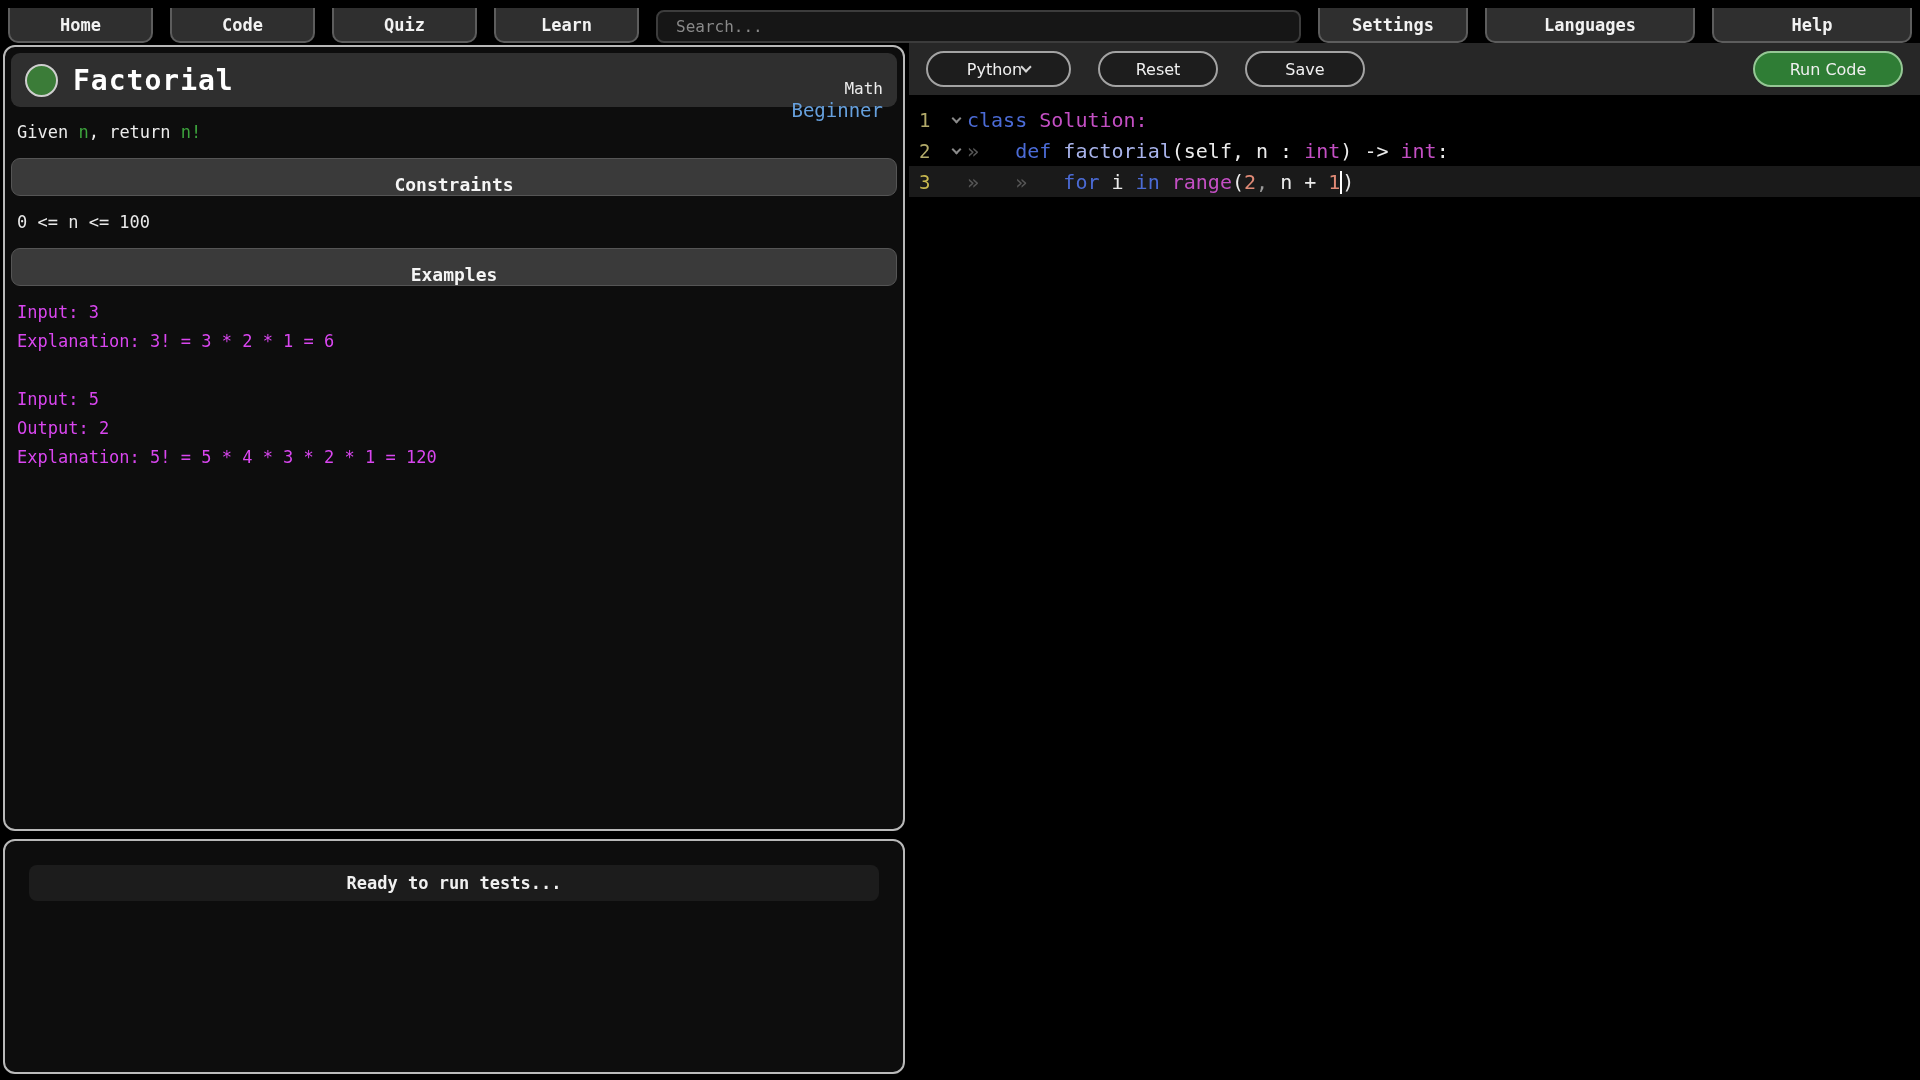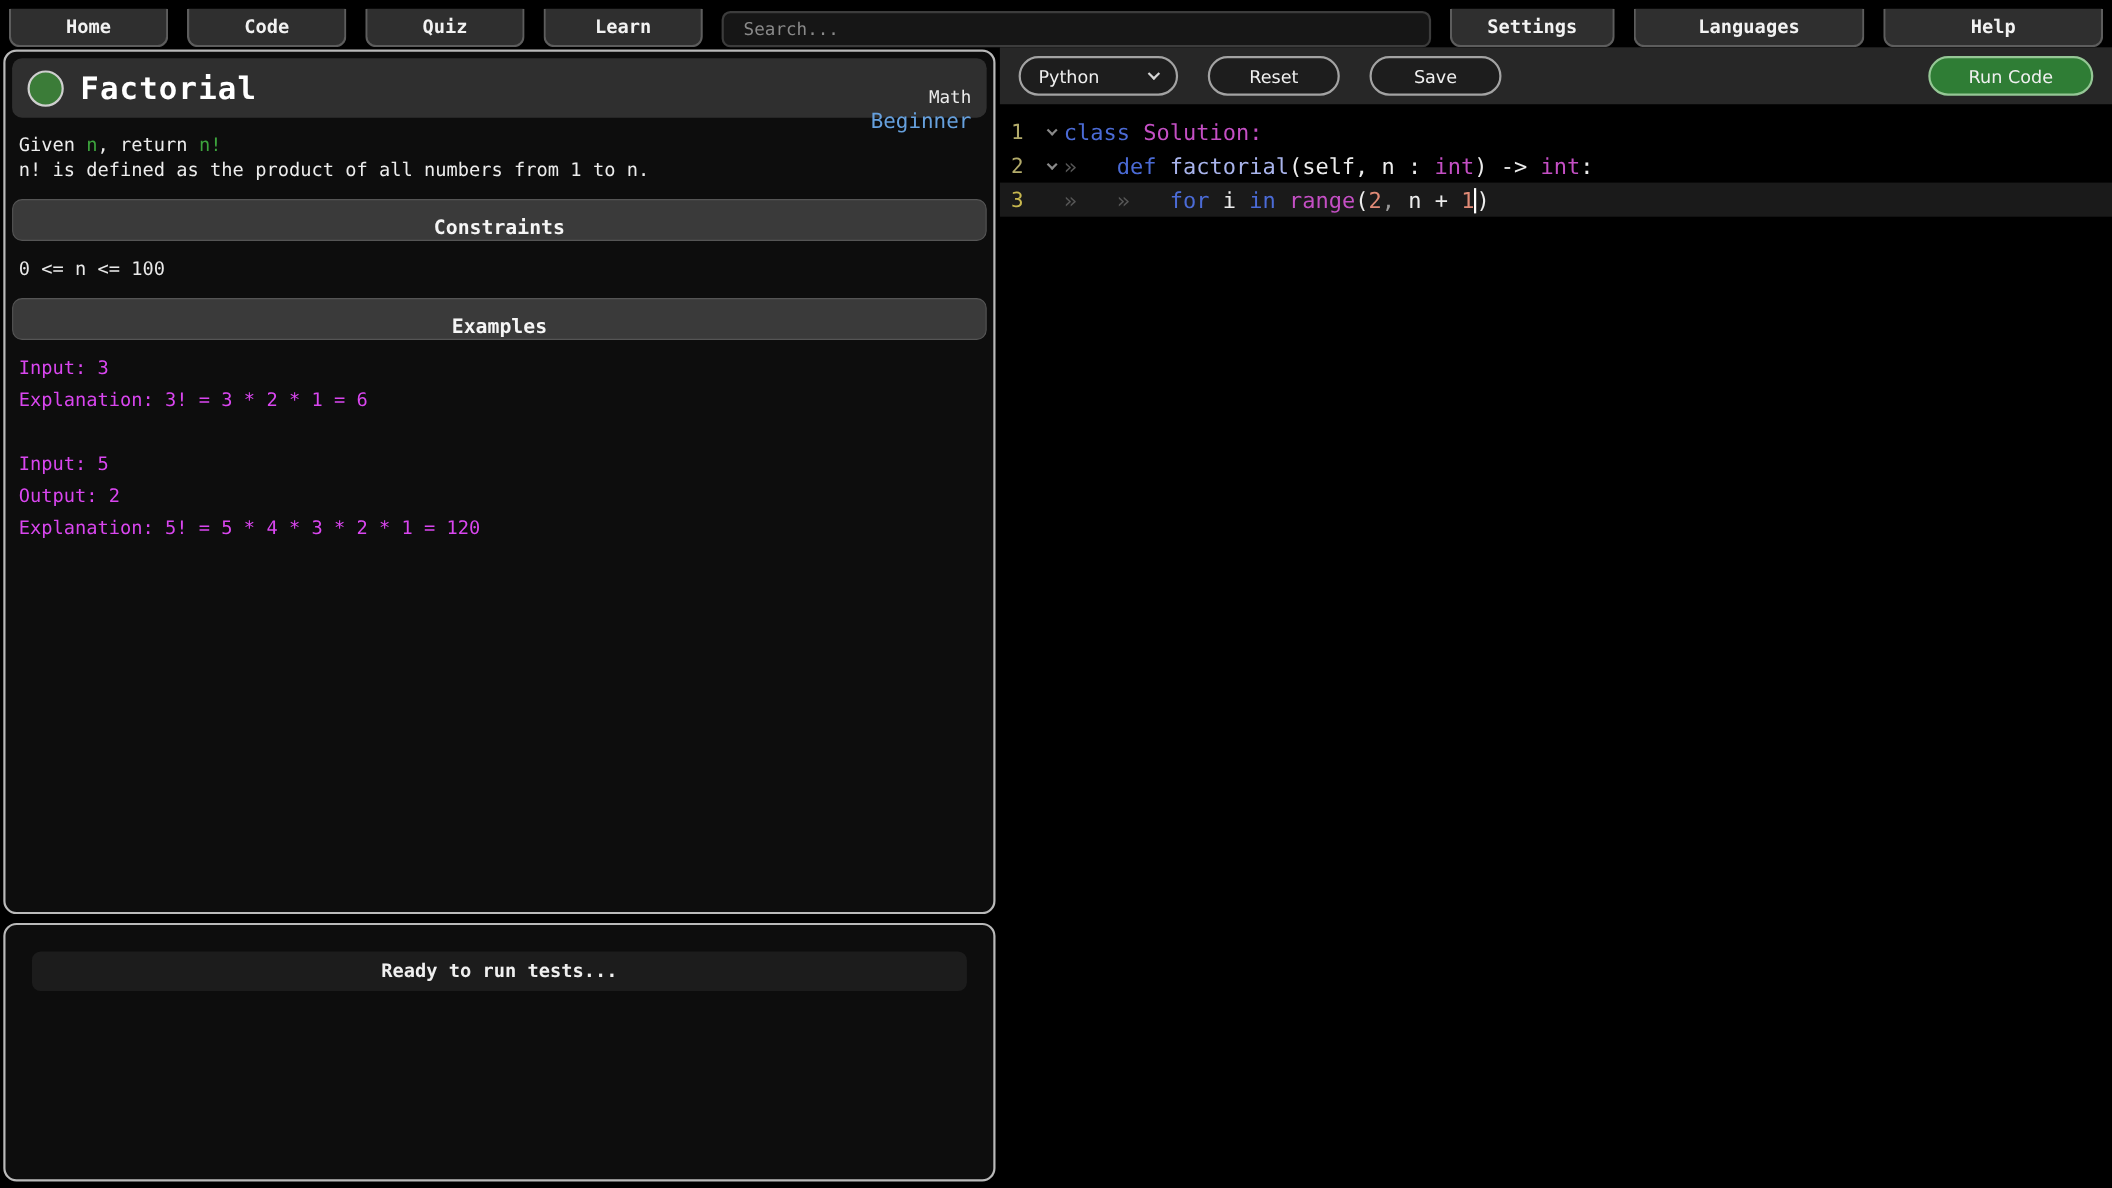--- a/index.html
+++ b/index.html
@@ -45,21 +45,21 @@
 
   .tests-bar { height:36px; background:#1c1c1c; border-radius:8px; display:flex; align-items:center;
                justify-content:center; font-weight:bold; font-size:17px; color:#f0f0f0; }
 
   
   .right-col { flex:1; display:flex; flex-direction:column; margin-left:4px; }
   .toolbar { height:52px; background:#272727; display:flex; align-items:center; padding:0 17px; gap:27px; }
   .pill { height:36px; border-radius:18px; background:#1d1d1d; border:2px solid #a3a3a3; color:#f0f0f0;
           font-size:16px; font-family:"DejaVu Sans", sans-serif; display:flex; align-items:center;
           justify-content:center; cursor:pointer; }
-  .pill-lang { width:145px; justify-content:space-between; padding:0 16px; }
+  .pill-lang { width:145px; padding:0 16px; }
   .pill-reset,.pill-save { width:120px; }
   .pill-run { width:150px; margin-left:auto; background:var(--run-green,#2f7d35); border-color:#95c795; }
   .chev { width:8px; height:8px; border-right:2px solid #d5d5d5; border-bottom:2px solid #d5d5d5;
           transform:rotate(45deg); margin-top:-4px; }
 
   .code-area { flex:1; background:#000; padding-top:9px; }
   .code-line { display:flex; align-items:center; height:31px; font-size:20px; }
   .code-line.active { background:#1a1a1a; }
   .ln { width:36px; padding-left:10px; color:var(--line-number,#b2aa6a); font-size:19px; flex:none; }
   .active .ln { color:var(--active-line-number,#c8b84f); }
@@ -97,21 +97,21 @@
     <section class="panel problem-panel">
       <div class="prob-header">
         <span class="status-dot"></span>
         <span class="prob-title">Factorial</span>
         <span class="meta">
           <div class="meta-cat">Math</div>
           <div class="meta-diff">Beginner</div>
         </span>
       </div>
 
-      <div class="prob-desc" id="desc"><div><span class="tok-pln">Given </span><span class="tok-green">n</span><span class="tok-pln">, return </span><span class="tok-green">n!</span></div><div><span class="tok-pln">n! is defined as the product of all numbers from 1 to n.</span></div></div>
+      <div class="prob-desc" id="desc"><div><span class="tok-pln">Given </span><span class="tok-green">n</span><span class="tok-pln">, return </span><span class="tok-green">n!</span></div></div>
 
       <div class="section-bar">
         <span>Constraints</span>
       </div>
       <div class="constraints" id="constraints"><div>0 &lt;= n &lt;= 100</div></div>
 
       <div class="section-bar">
         <span>Examples</span>
       </div>
       <div class="examples" id="examples"><div>Input: 3</div><div>Explanation: 3! = 3 * 2 * 1 = 6</div><div class="example-gap"></div><div>Input: 5</div><div>Output: 2</div><div>Explanation: 5! = 5 * 4 * 3 * 2 * 1 = 120</div></div>

